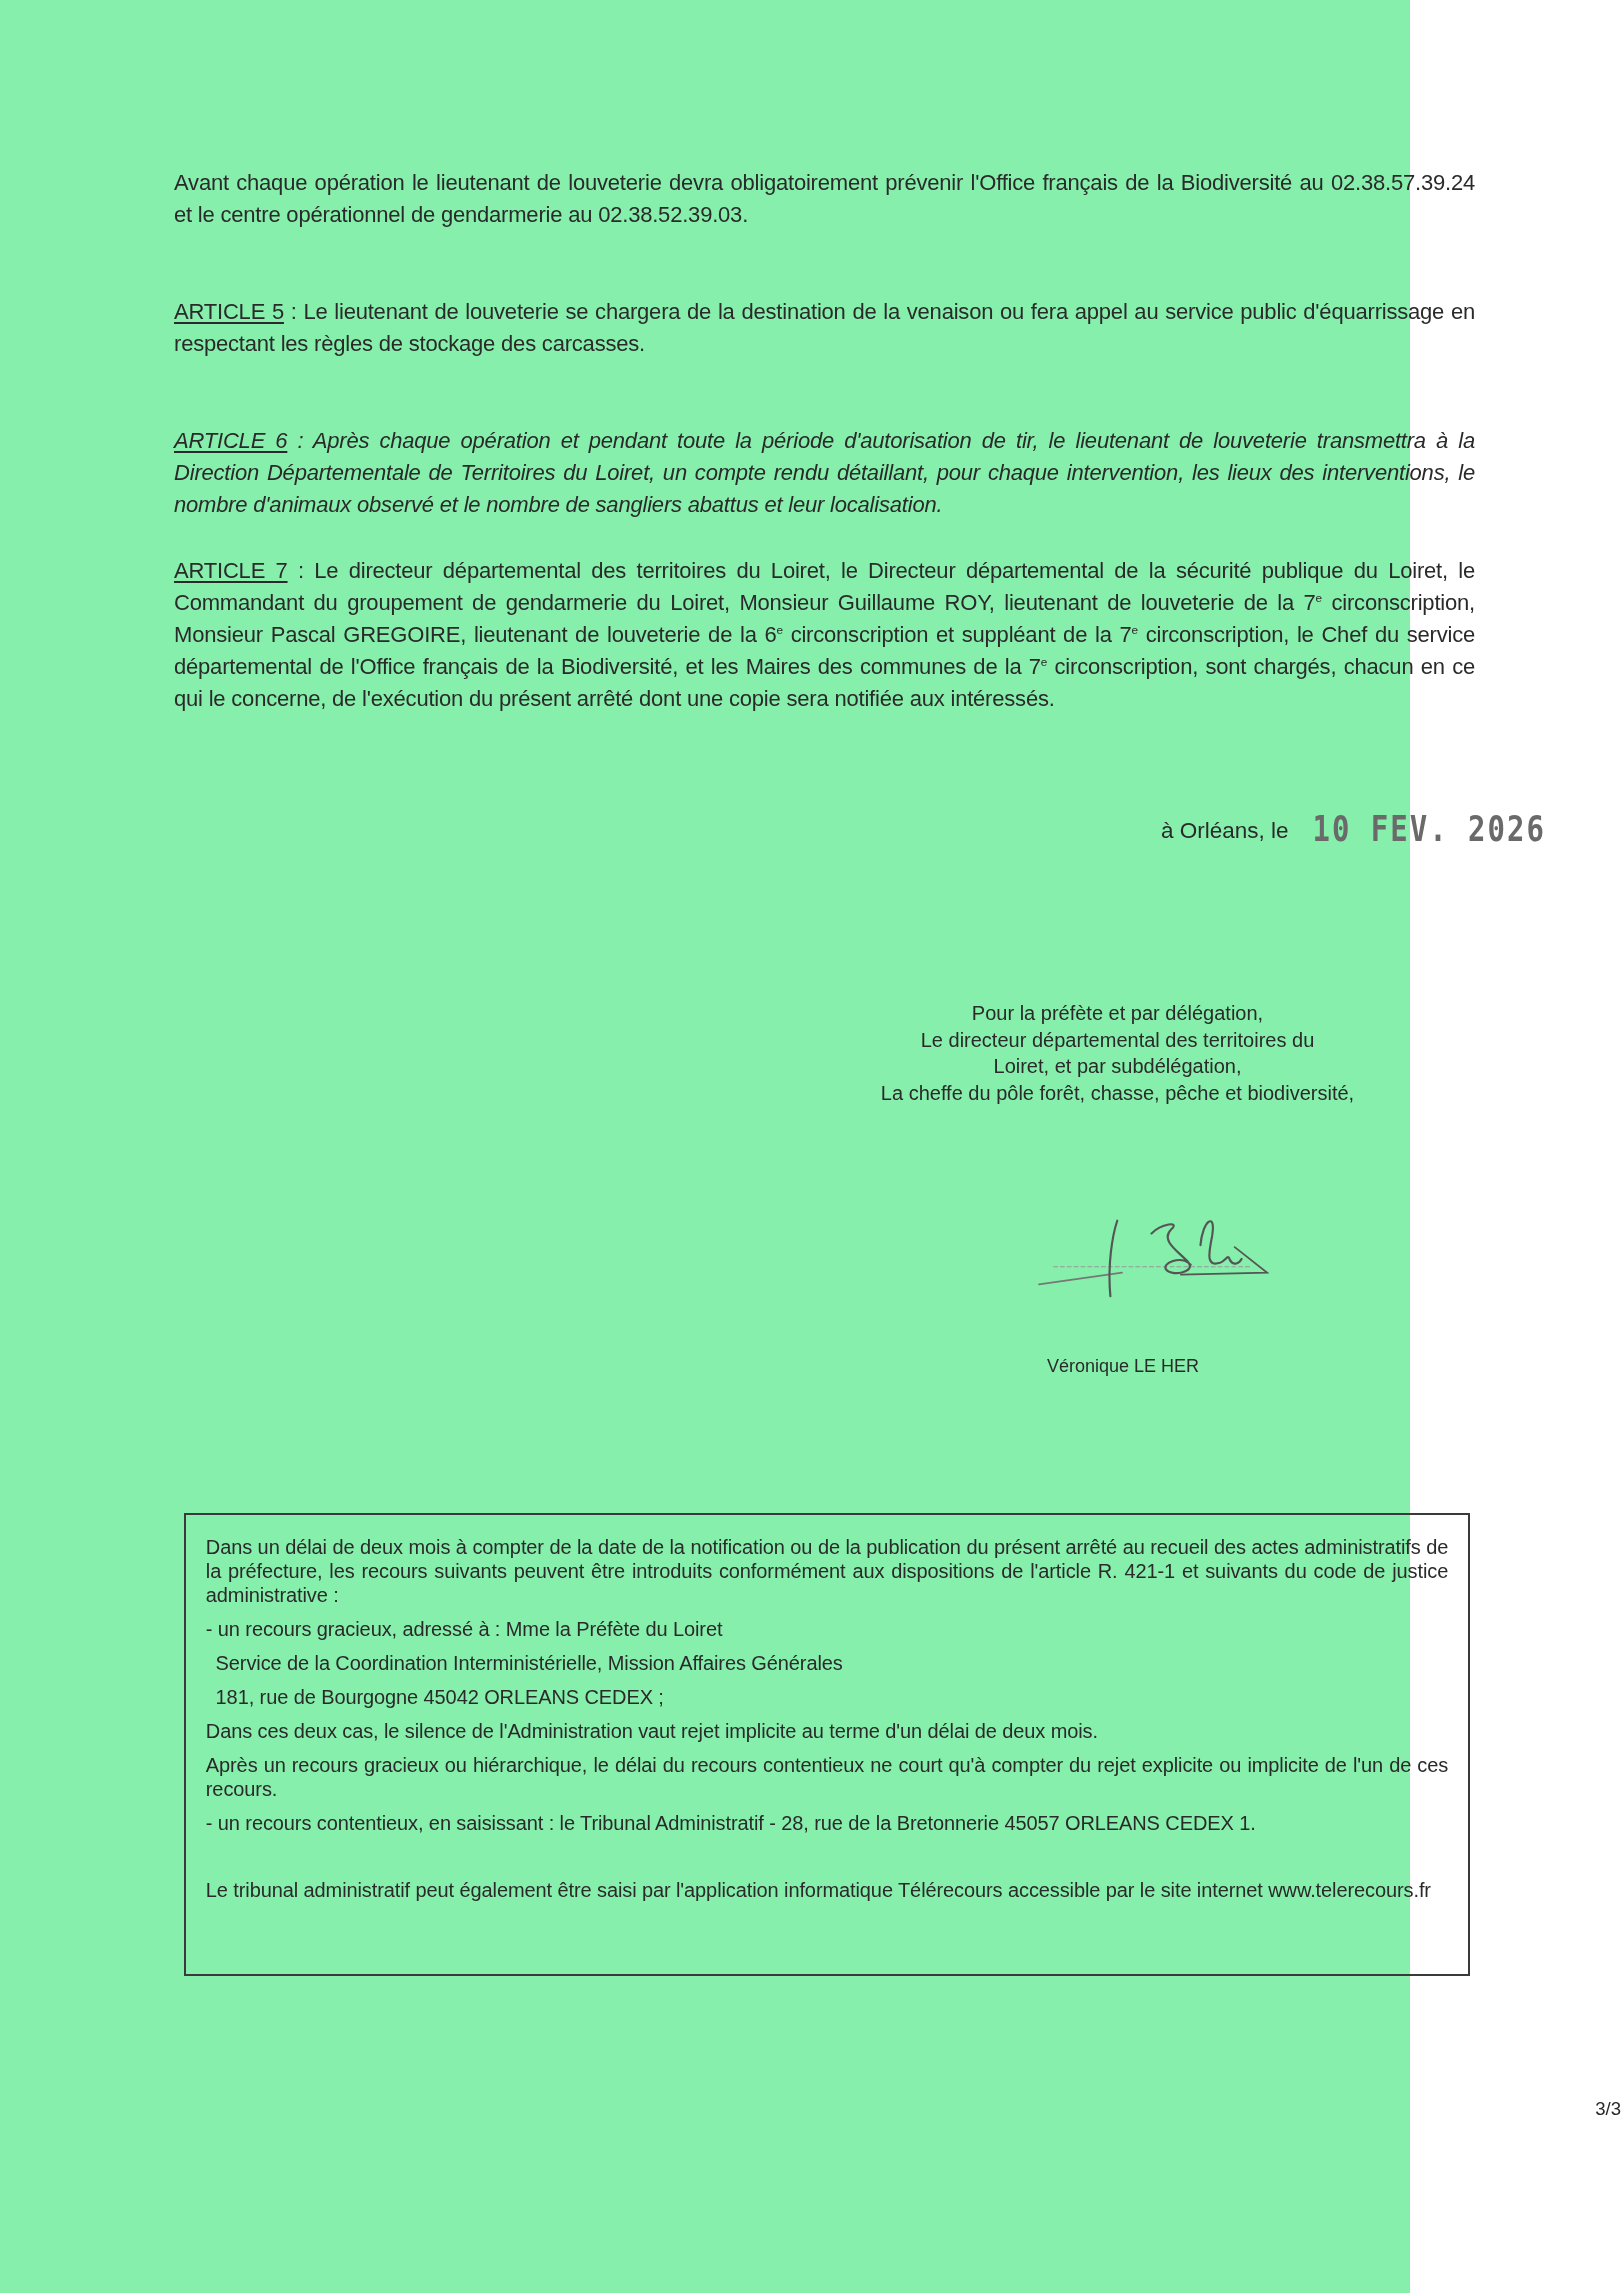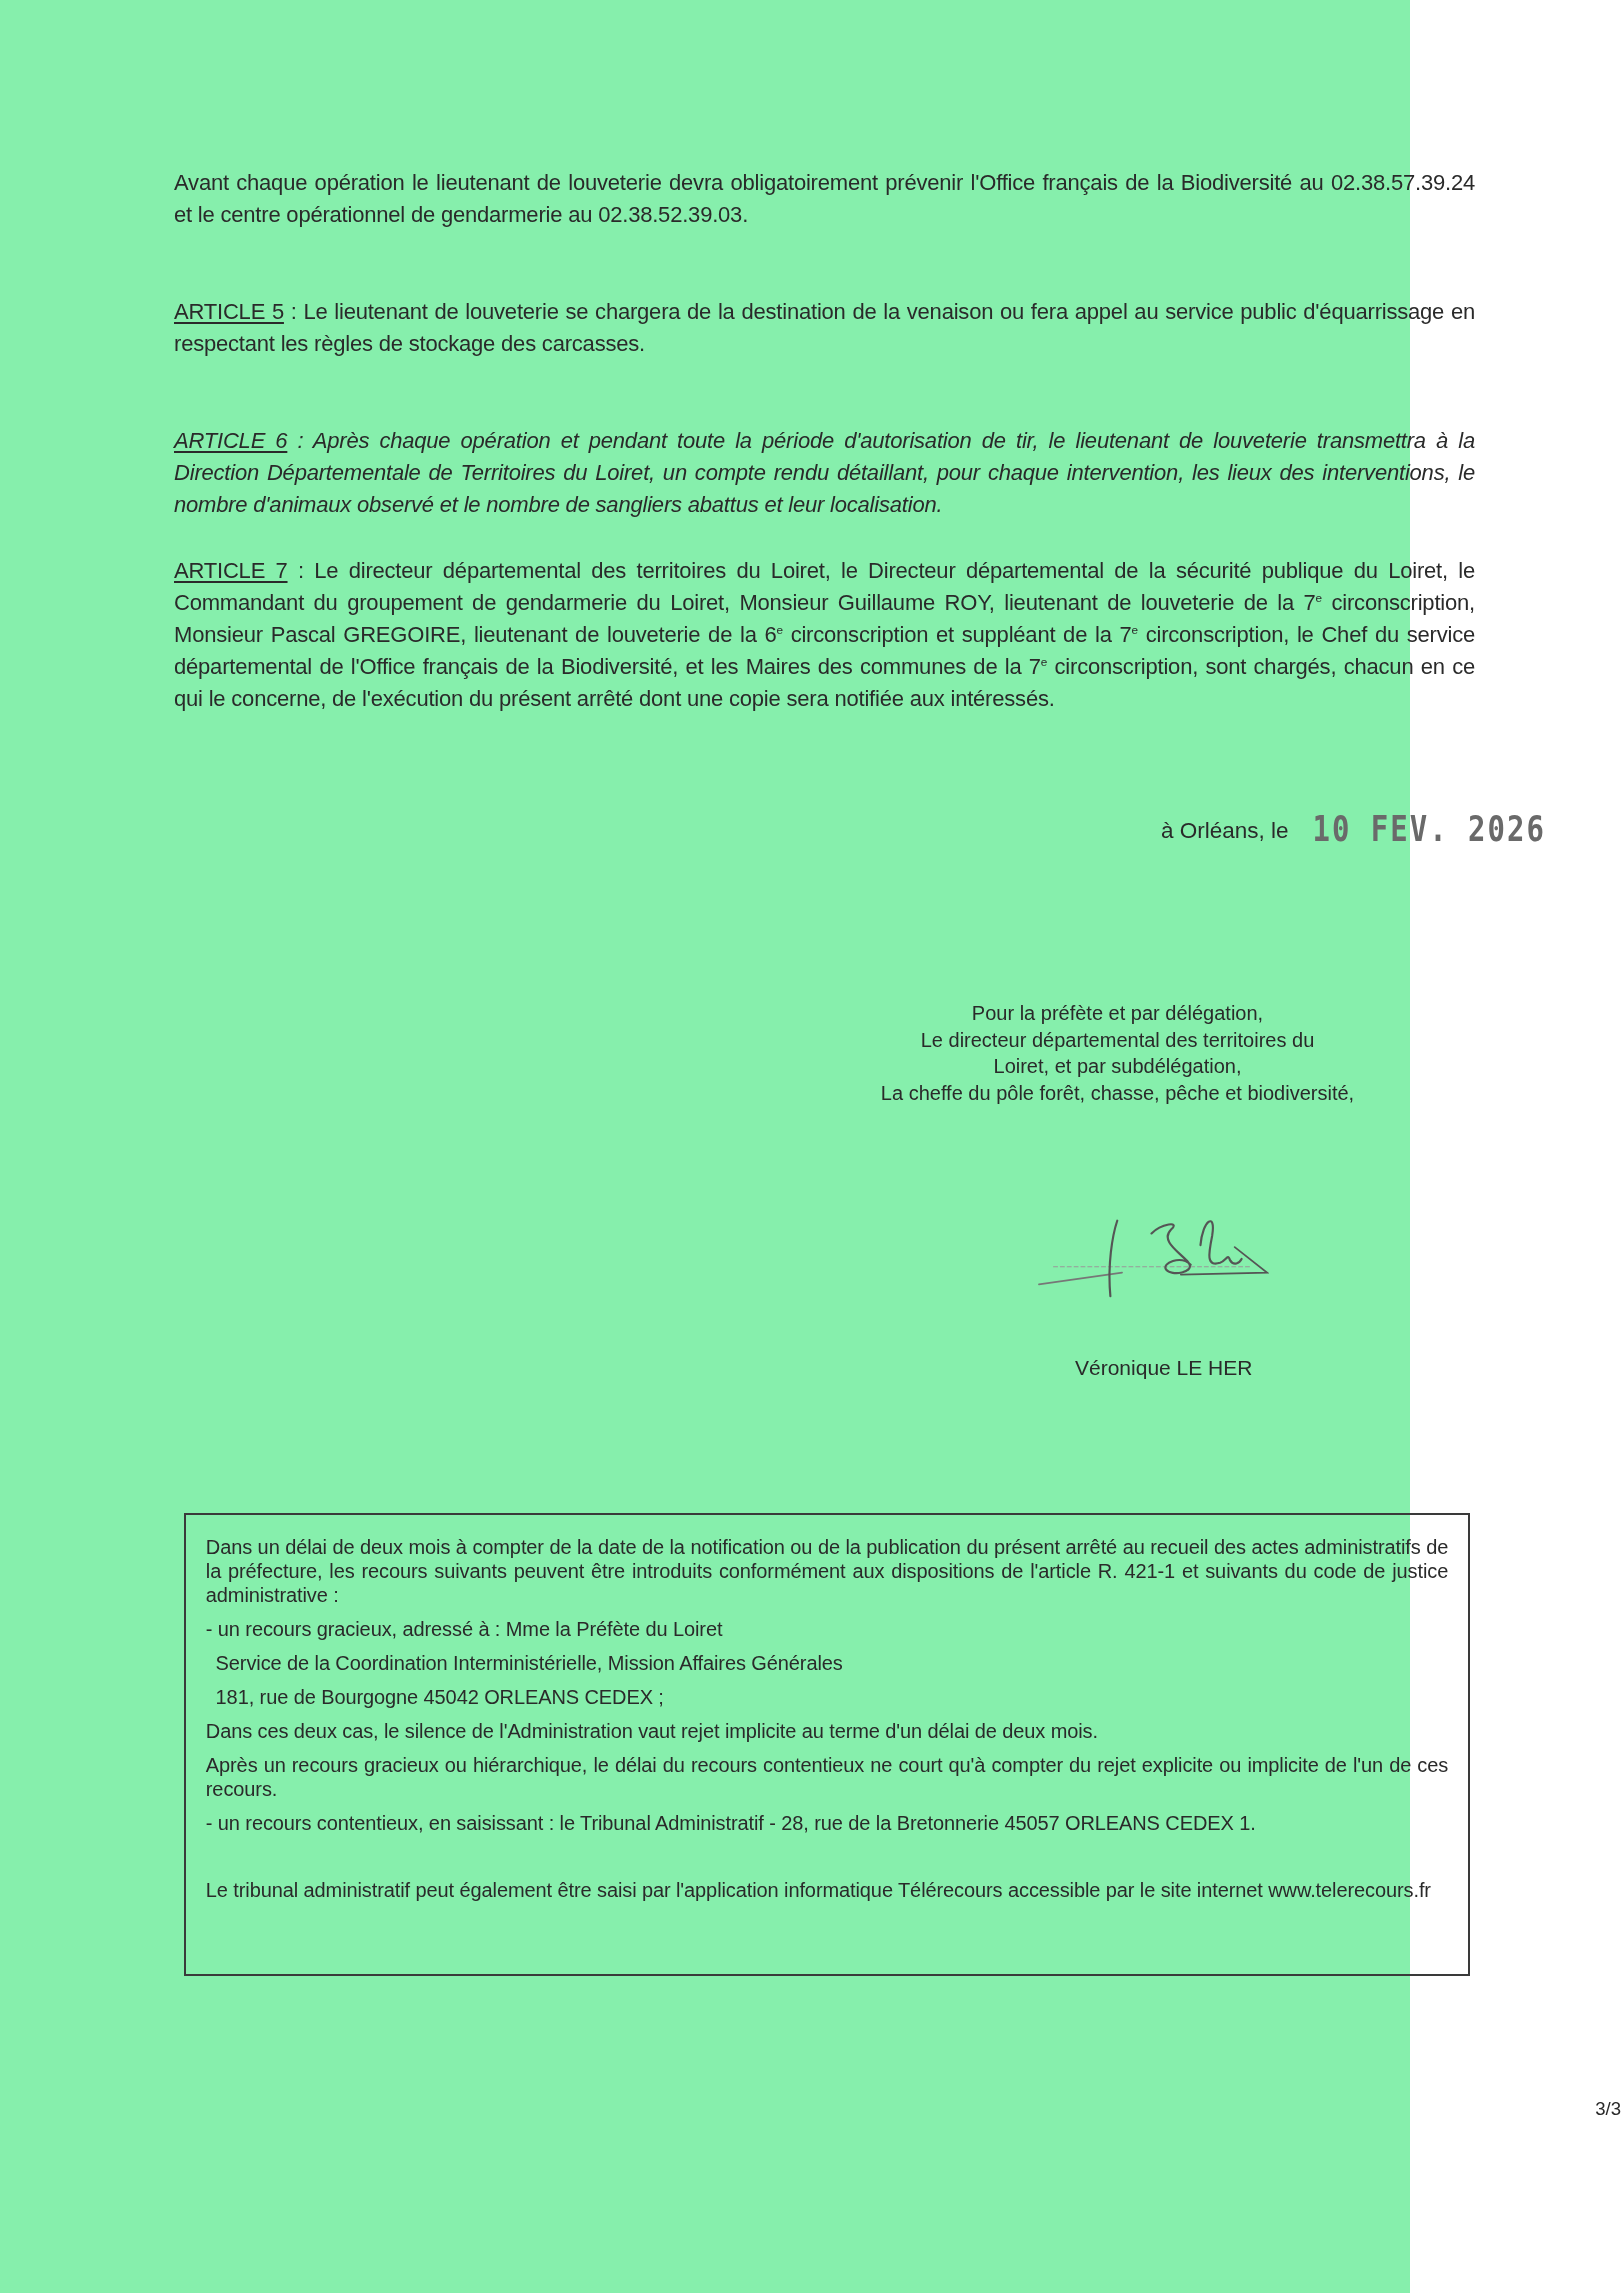--- a/index.html
+++ b/index.html
@@ -16,21 +16,21 @@
   #p-art6 { top: 425px; font-style: italic; }
   #p-art7 { top: 555px; }
   .date { position: absolute; top: 811px; left: 1161px; font-size: 22.5px; white-space: nowrap; }
   .date .stamp { font-family: "DejaVu Sans Mono", monospace; font-size: 29px; color: #6a6a6a;
                  letter-spacing: 2px; margin-left: 17.6px; transform: scaleY(1.25); display: inline-block;
                  font-weight: bold; }
   .sigblock { position: absolute; top: 1000px; left: 745px; width: 745px; text-align: center;
               font-size: 20px; line-height: 26.5px; }
   .sigblock div { white-space: nowrap; }
   .signature { position: absolute; left: 1034px; top: 1206px; width: 235px; height: 98px; }
-  .signame { position: absolute; left: 1047px; top: 1356px; font-size: 21px; margin-left: 28px; }
+  .signame { position: absolute; left: 1047px; top: 1356px; font-size: 18px; }
   .box { position: absolute; left: 184px; top: 1513px; width: 1286px; height: 463px;
          border: 2px solid #3a3a3a; box-sizing: border-box; padding: 9.8px 9.8px 0 9.8px;
          font-size: 20px; line-height: 24px; letter-spacing: -0.1px; }
   .box p { margin: 10px; text-align: justify; }
   .box .indent { padding-left: 9.8px; }
   .box .gap { height: 23.5px; }
   .pagenum { position: absolute; top: 2098px; left: 0; width: 1621px; text-align: right; font-size: 18.6px; }
 </style>
 </head>
 <body>

